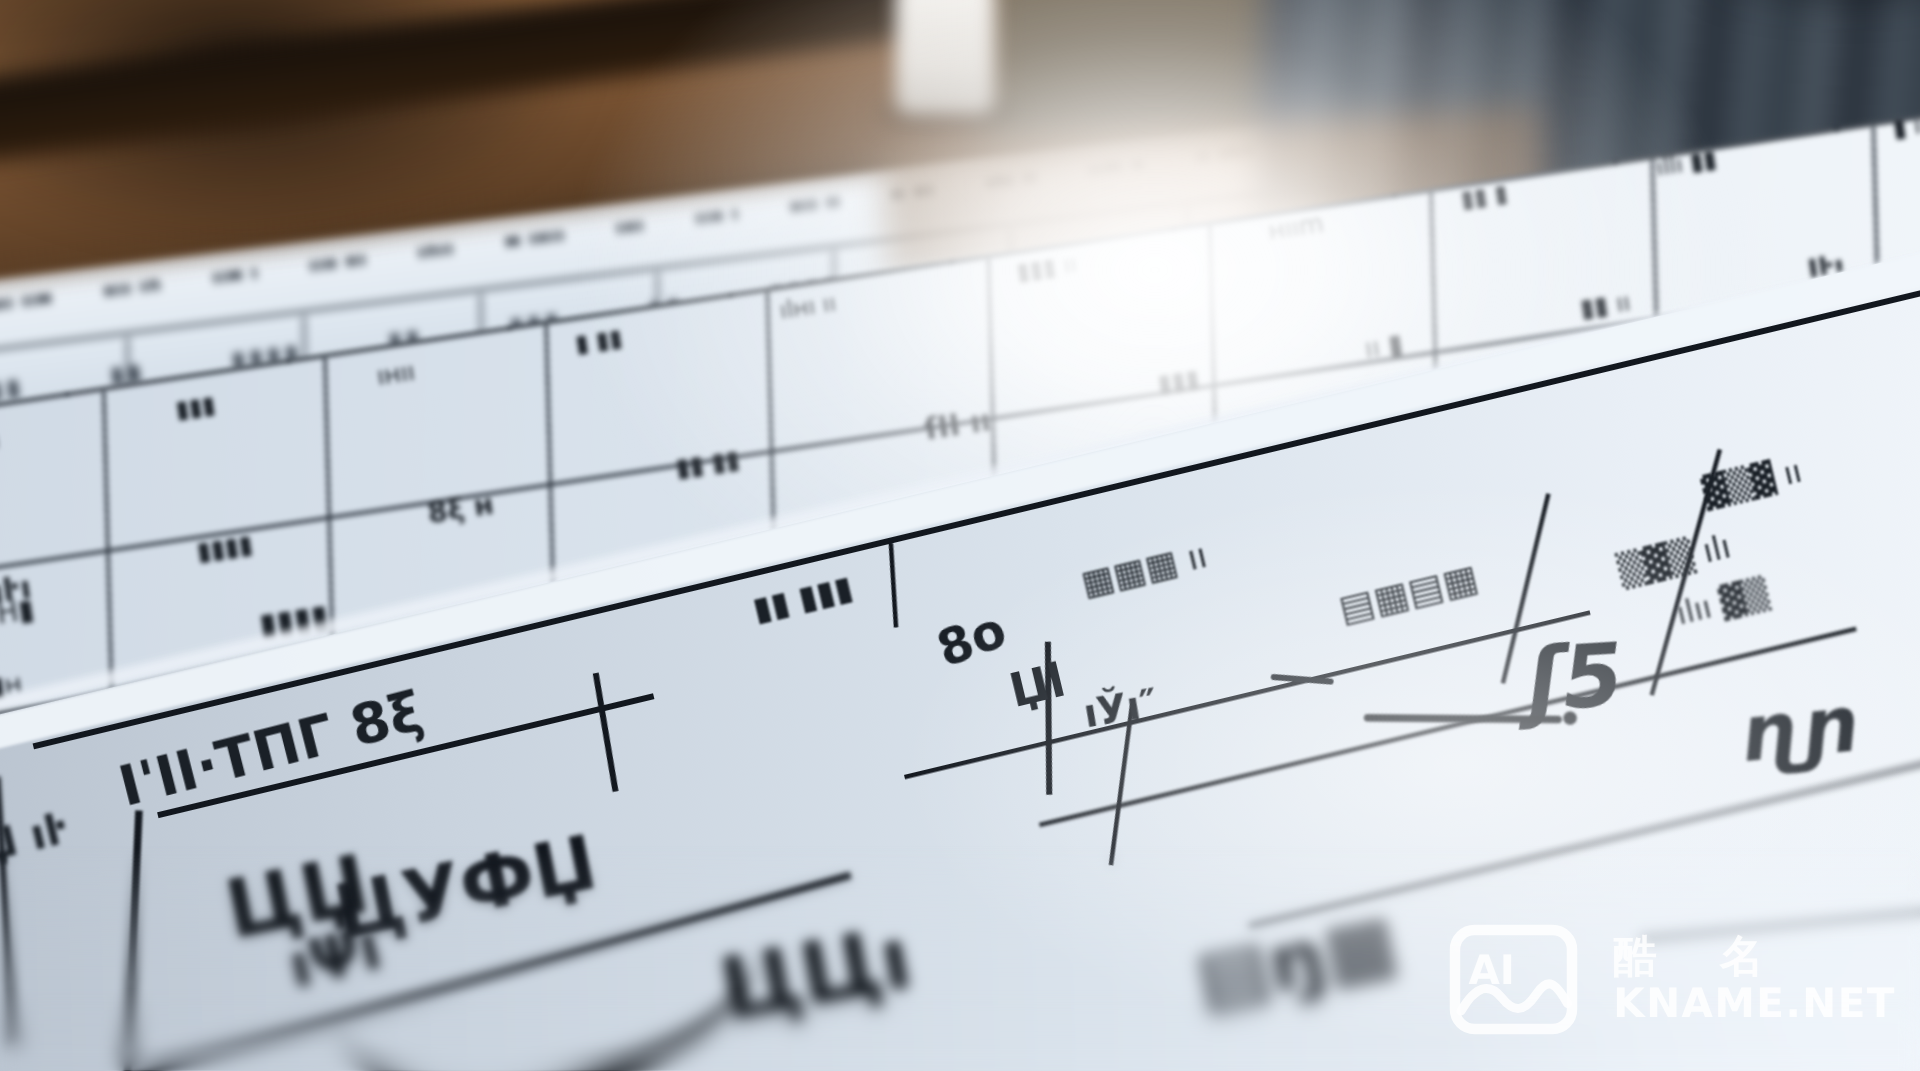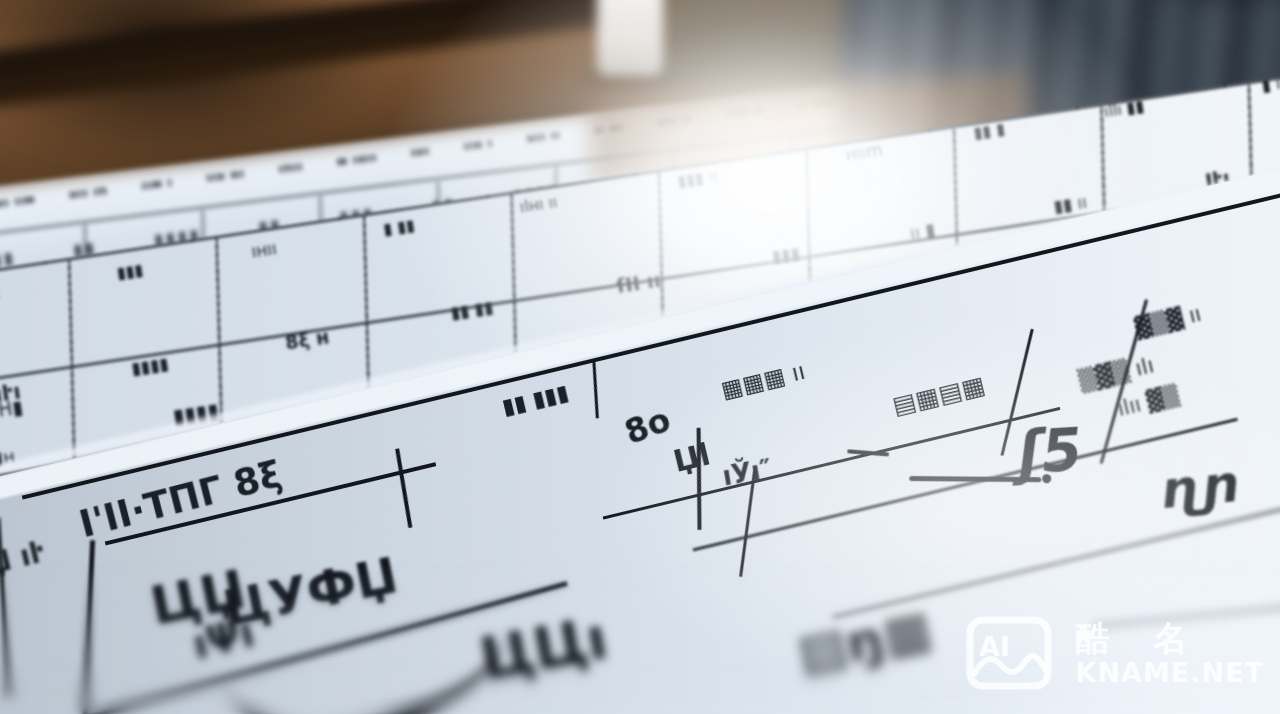--- a/index.html
+++ b/index.html
@@ -94,21 +94,21 @@
   .blur-bottom-1{left:0;right:0;bottom:0;height:150px;backdrop-filter:blur(3.5px);-webkit-backdrop-filter:blur(3.5px);
      -webkit-mask-image:linear-gradient(180deg,transparent 0,#000 60%);mask-image:linear-gradient(180deg,transparent 0,#000 60%);}
   .blur-bottom-2{left:0;right:0;bottom:0;height:55px;backdrop-filter:blur(6px);-webkit-backdrop-filter:blur(6px);
      -webkit-mask-image:linear-gradient(180deg,transparent 0,#000 75%);mask-image:linear-gradient(180deg,transparent 0,#000 75%);}
 
   
   .watermark{right:16px;bottom:24px;display:flex;align-items:center;gap:24px;
      color:rgba(255,255,255,.88);opacity:.95;text-shadow:0 0 6px rgba(255,255,255,.2);}
   .wm-icon{width:86px;height:74px;display:block;}
   .wm-text{display:flex;flex-direction:column;align-items:flex-start;gap:4px;}
-  .wm-cn{font-size:34px;font-weight:700;letter-spacing:16px;line-height:1;}
+  .wm-cn{font-size:29px;font-weight:700;letter-spacing:16px;line-height:1;}
   .wm-site{font-size:27px;font-weight:700;letter-spacing:1px;line-height:1;}
 </style>
 </head>
 <body>
 
 <div class="stage">
 
   <div class="abs bg-base"></div>
 
   <section class="abs sheet sheet-far">

